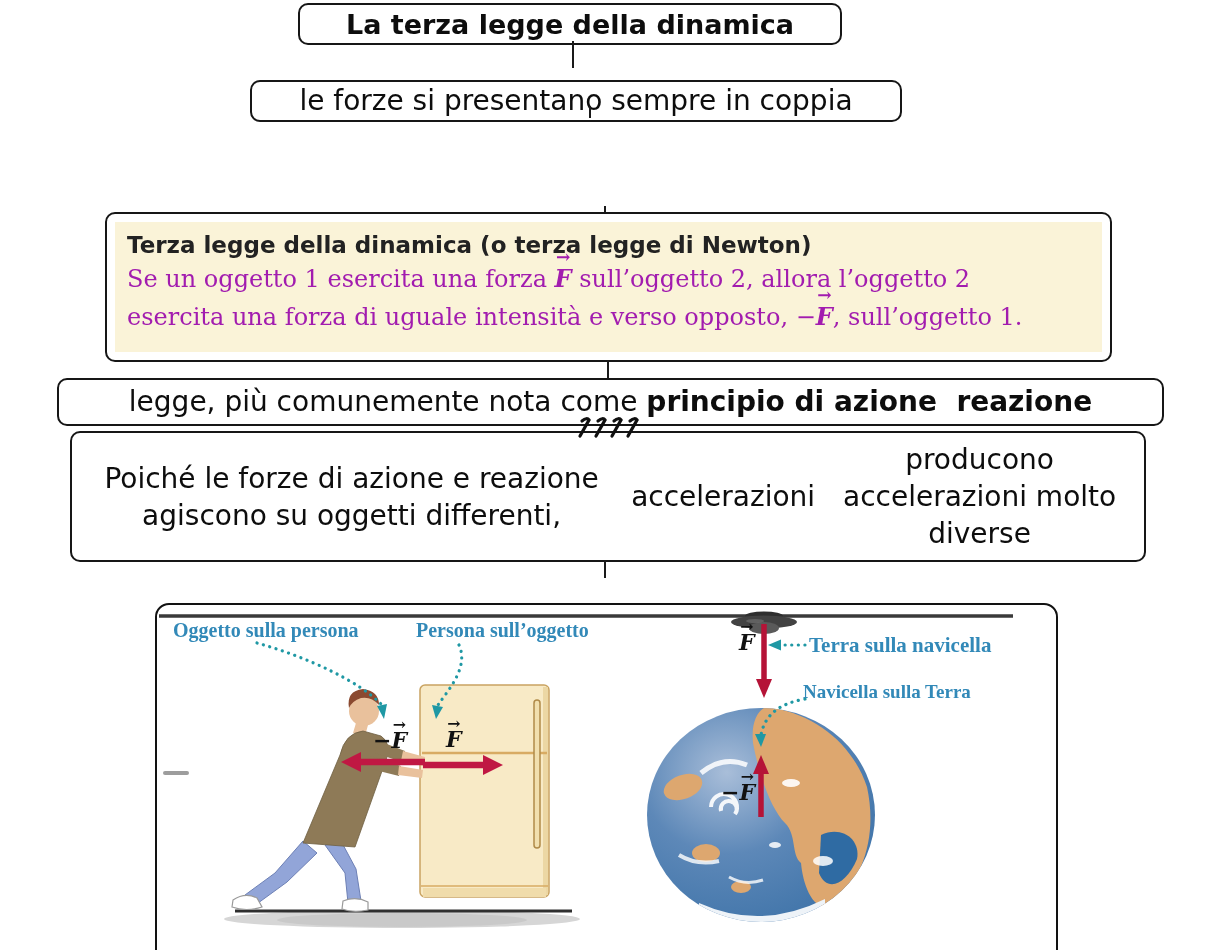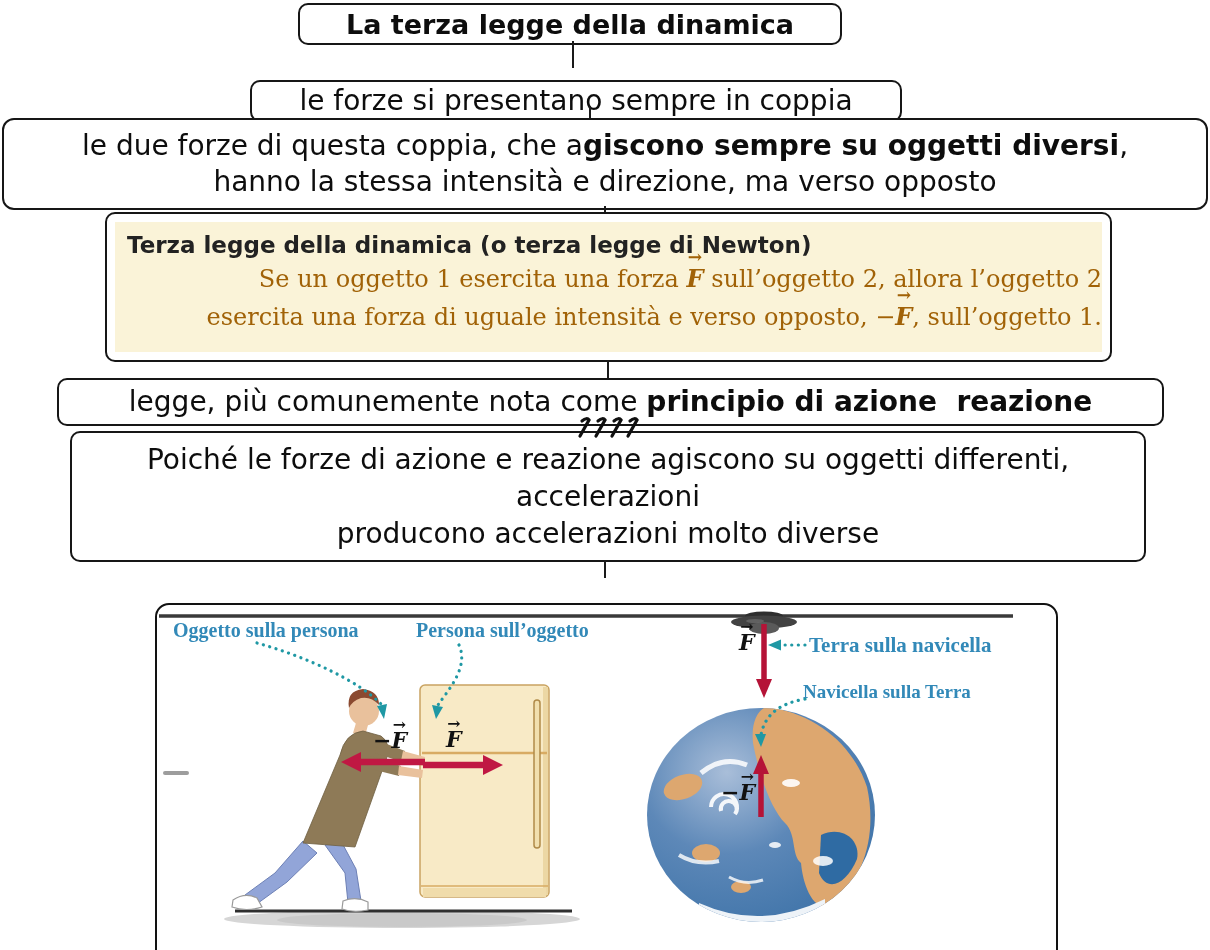--- a/index.html
+++ b/index.html
@@ -5,28 +5,28 @@
   html,body{margin:0;padding:0;background:#fff;}
   .page{position:relative;width:1210px;height:950px;background:#fff;overflow:hidden;
         font-family:"DejaVu Sans",sans-serif;color:#0d0d0d;}
   .box{position:absolute;background:#fff;border:2px solid #161616;border-radius:10px;
        display:flex;align-items:center;justify-content:center;text-align:center;
        font-size:28px;line-height:36px;}
   .b1{left:298px;top:3px;width:540px;height:38px;font-weight:bold;font-size:27px;align-items:flex-end;}
   .b2{left:250px;top:80px;width:648px;height:38px;}
   .b3{left:2px;top:118px;width:1202px;height:88px;border-radius:12px;flex-direction:column;}
   .b5{left:57px;top:378px;width:1103px;height:44px;white-space:pre-wrap;}
-  .b6{left:70px;top:431px;width:1072px;height:127px;flex-direction:column;line-height:37px;}
+  .b6{left:70px;top:431px;width:1072px;height:127px;flex-direction:row;line-height:37px;}
   .connector{position:absolute;width:2px;background:#1a1a1a;}
   .law-outer{position:absolute;left:105px;top:212px;width:1003px;height:146px;background:#fff;
              border:2px solid #161616;border-radius:10px;}
   .law-inner{position:absolute;left:8px;top:8px;right:8px;bottom:8px;background:#faf3d8;
              padding:8px 0 16px 12px;box-sizing:border-box;}
   .law-heading{font-size:23px;font-weight:bold;color:#222;line-height:30px;}
-  .law-line{font-family:"DejaVu Serif",serif;font-size:24px;line-height:37px;color:#a16207;text-align:right;}
+  .law-line{font-family:"DejaVu Serif",serif;font-size:24px;line-height:37px;color:#a21caf;}
   .vec{position:relative;display:inline-block;font-style:italic;font-weight:bold;}
   .vec .vec-arrow{position:absolute;left:0.08em;top:-0.62em;font-size:0.72em;font-style:normal;
                   font-weight:bold;line-height:1;}
   .law-line .vec{font-size:24px;}
   .minus{font-style:normal;font-weight:normal;}
   .marks{position:absolute;left:572px;top:416px;z-index:5;}
   .panel{position:absolute;left:155px;top:578px;width:899px;height:366px;background:#fff;
          border:2px solid #121212;border-radius:14px;margin-top:25px;}
   .lbl-blue{position:absolute;font-family:"Liberation Serif",serif;font-weight:bold;
             font-size:20px;color:#3289b8;white-space:nowrap;}
@@ -43,26 +43,20 @@
   <div class="box b1">
     <span>La terza legge della dinamica</span>
   </div>
   <div class="connector" style="left:572px;top:41px;height:27px;"></div>
 
   <div class="box b2">
     <span>le forze si presentano sempre in coppia</span>
   </div>
   <div class="connector" style="left:589px;top:106px;height:12px;"></div>
 
-  <div class="box b3">
-    <div>
-      <span>le due forze di questa coppia, che a</span><b>giscono sempre su oggetti diversi</b><span>,</span>
-    </div>
-    <div>hanno la stessa intensità e direzione, ma verso opposto</div>
-  </div>
   <div class="connector" style="left:604px;top:206px;height:7px;"></div>
 
   <div class="law-outer">
     <div class="law-inner">
       <div class="law-heading">Terza legge della dinamica (o terza legge di Newton)</div>
       <div class="law-line">
         <span>Se un oggetto 1 esercita una forza </span><span class="vec"><span class="vec-arrow">→</span><span>F</span></span><span> sull’oggetto 2, allora l’oggetto 2</span>
       </div>
       <div class="law-line">
         <span>esercita una forza di uguale intensità e verso opposto, </span><span class="minus">−</span><span class="vec"><span class="vec-arrow">→</span><span>F</span></span><span>, sull’oggetto 1.</span>

